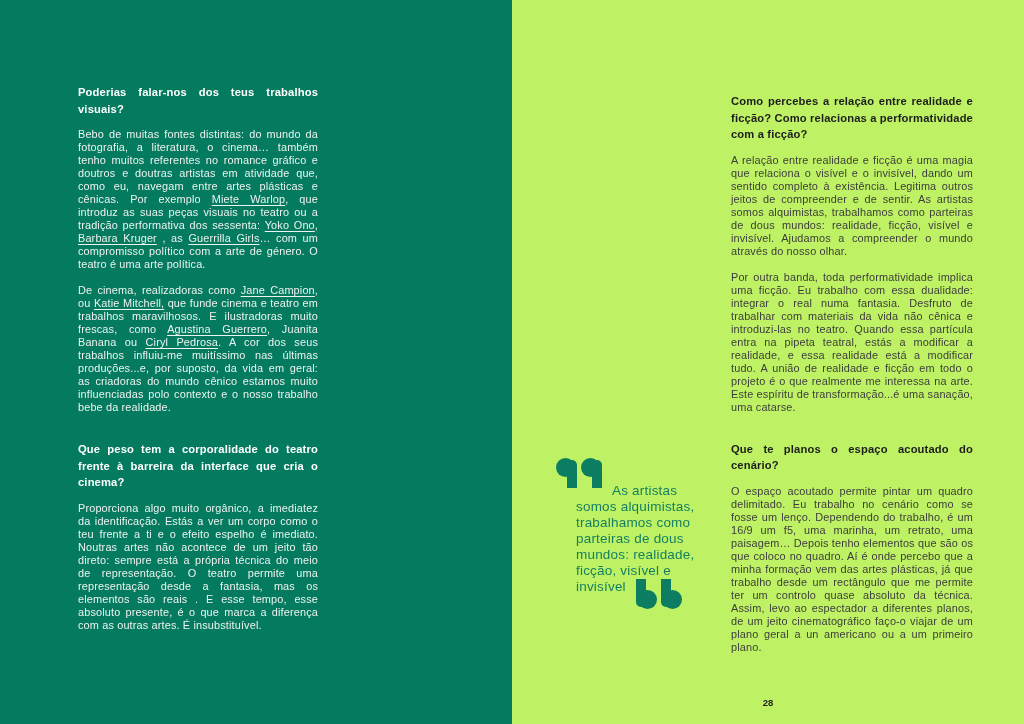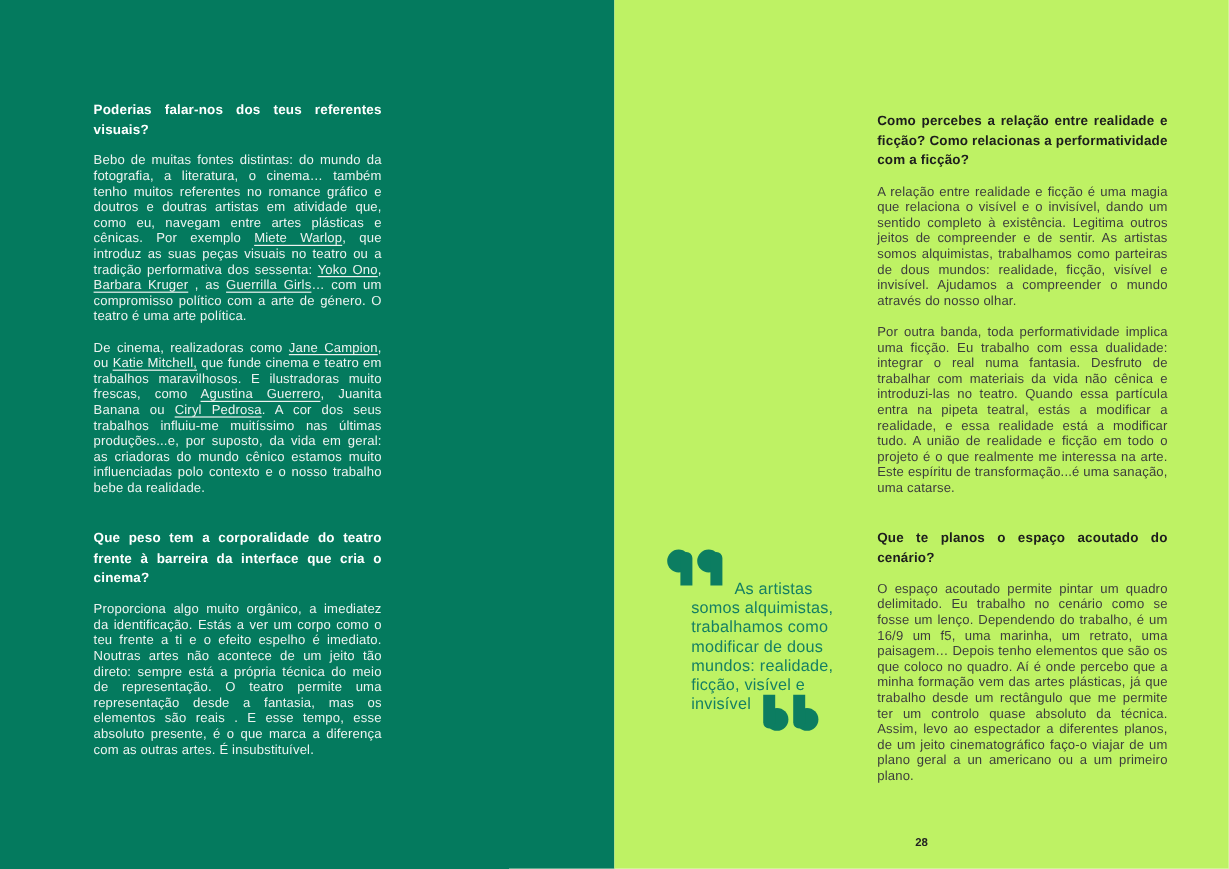--- a/index.html
+++ b/index.html
@@ -60,21 +60,21 @@
   .page-number {
     position: absolute; left: 0; top: 697px; width: 512px;
     text-align: center; font-size: 9.5px; font-weight: bold; color: #222222;
   }
 </style>
 </head>
 <body>
 
 <section class="page page-left">
   <div class="col col-left">
-    <h3>Poderias  falar-nos dos teus referentes visuais?</h3>
+    <h3>Poderias  falar-nos dos teus trabalhos visuais?</h3>
 
     <p class="body"><span>Bebo de muitas fontes distintas: do mundo da fotografia, a literatura, o cinema… também tenho muitos referentes no romance gráfico e doutros e doutras artistas em atividade que, como eu, navegam entre artes plásticas e cênicas. Por exemplo </span><span class="u">Miete Warlop</span><span>, que introduz as suas peças visuais no teatro ou a tradição performativa dos sessenta: </span><span class="u">Yoko Ono</span><span>, </span><span class="u">Barbara Kruger</span><span> , as </span><span class="u">Guerrilla Girls</span><span>… com um compromisso político com a arte de género. O teatro é uma arte política.</span></p>
 
     <p class="body"><span>De cinema, realizadoras como </span><span class="u">Jane Campion</span><span>, ou </span><span class="u">Katie Mitchell,</span><span> que funde cinema e teatro em trabalhos maravilhosos. E ilustradoras muito frescas, como </span><span class="u">Agustina Guerrero</span><span>, Juanita Banana ou </span><span class="u">Ciryl Pedrosa</span><span>. A cor dos seus trabalhos influiu-me muitíssimo nas últimas produções...e, por suposto, da vida em geral: as criadoras do mundo cênico estamos muito influenciadas polo contexto e o nosso trabalho bebe da realidade.</span></p>
 
     <h3 class="second">Que peso tem a corporalidade do teatro frente à barreira da interface que cria o cinema?</h3>
     <p class="body">Proporciona algo muito orgânico, a imediatez da identificação. Estás a ver um corpo como o teu frente a ti e o efeito espelho é imediato. Noutras artes não acontece de um jeito tão direto: sempre está a própria técnica do meio de representação. O teatro permite uma representação desde a fantasia, mas os elementos são reais . E esse tempo, esse absoluto presente, é o que marca a diferença com as outras artes. É insubstituível.</p>
   </div>
 </section>
 
@@ -85,20 +85,20 @@
     <p class="body">Por outra banda, toda performatividade implica uma ficção. Eu trabalho com essa dualidade: integrar o real numa fantasia. Desfruto de trabalhar com materiais da vida não cênica e introduzi-las no teatro. Quando essa partícula entra na pipeta teatral, estás a modificar a realidade, e essa realidade está a modificar tudo. A união de realidade e ficção em todo o projeto é o que realmente me interessa na arte. Este espíritu de transformação...é uma sanação, uma catarse.</p>
     <h3 class="second">Que te planos o espaço acoutado do cenário?</h3>
     <p class="body">O espaço acoutado permite pintar um quadro delimitado. Eu trabalho no cenário como se fosse um lenço. Dependendo do trabalho, é um 16/9 um f5, uma marinha, um retrato, uma paisagem… Depois tenho elementos que são os que coloco no quadro. Aí é onde percebo que a minha formação vem das artes plásticas, já que trabalho desde um rectângulo que me permite ter um controlo quase absoluto da técnica. Assim, levo ao espectador a diferentes planos, de um jeito cinematográfico faço-o viajar de um plano geral a un americano ou a um primeiro plano.</p>
   </div>
 
   <div class="pull-quote">
     <span class="qmarks-open">
         <span class="qm"></span>
         <span class="qm"></span>
       </span>
-    <p class="qtext"><span>As artistas somos alquimistas, trabalhamos como modificar de dous mundos: realidade, ficção, visível e invisível</span><span class="qmarks-close">
+    <p class="qtext"><span>As artistas somos alquimistas, trabalhamos como parteiras de dous mundos: realidade, ficção, visível e invisível</span><span class="qmarks-close">
           <span class="qm"></span>
           <span class="qm"></span>
         </span></p>
   </div>
 
   <div class="page-number">28</div>
 </section>
 
 </body></html>

